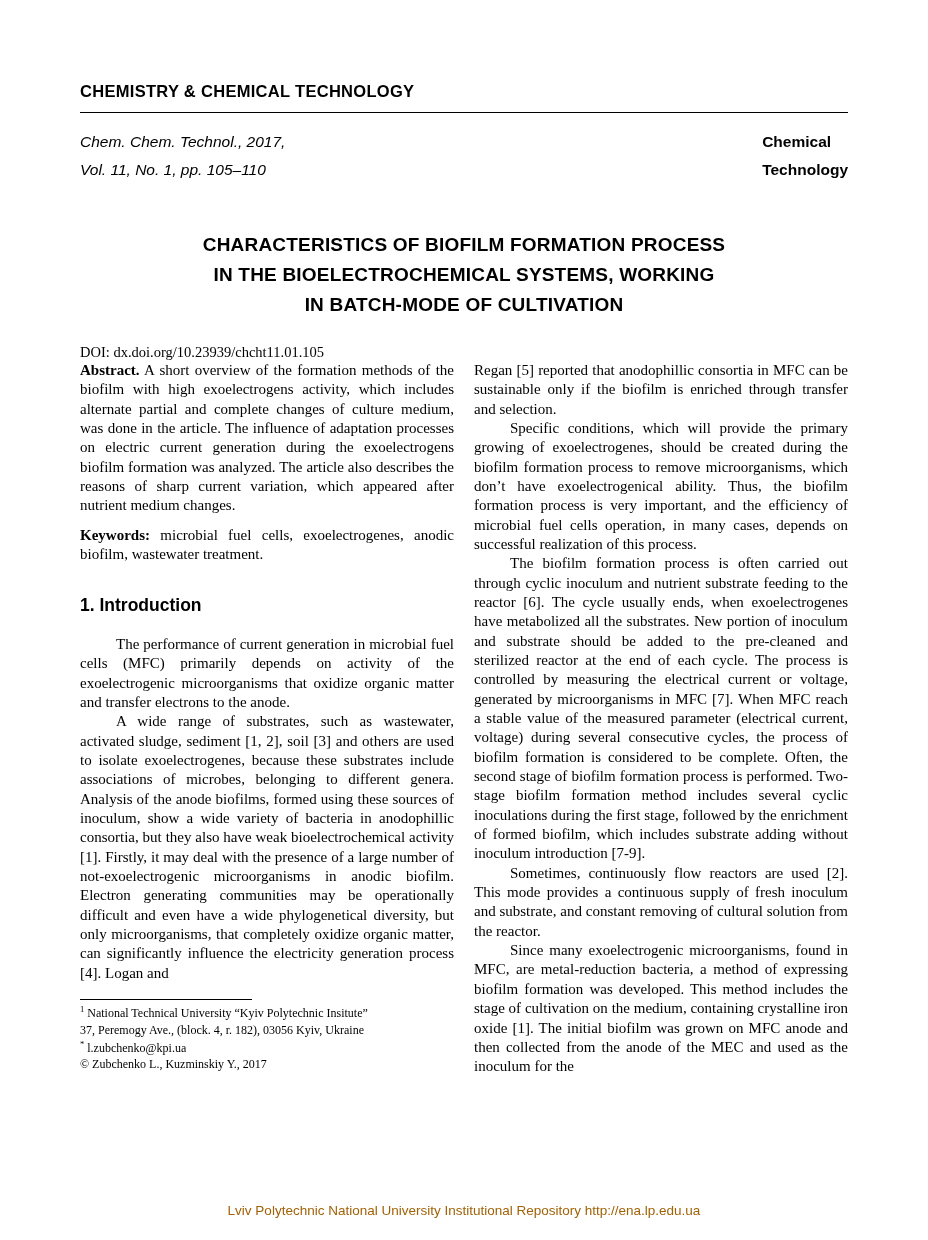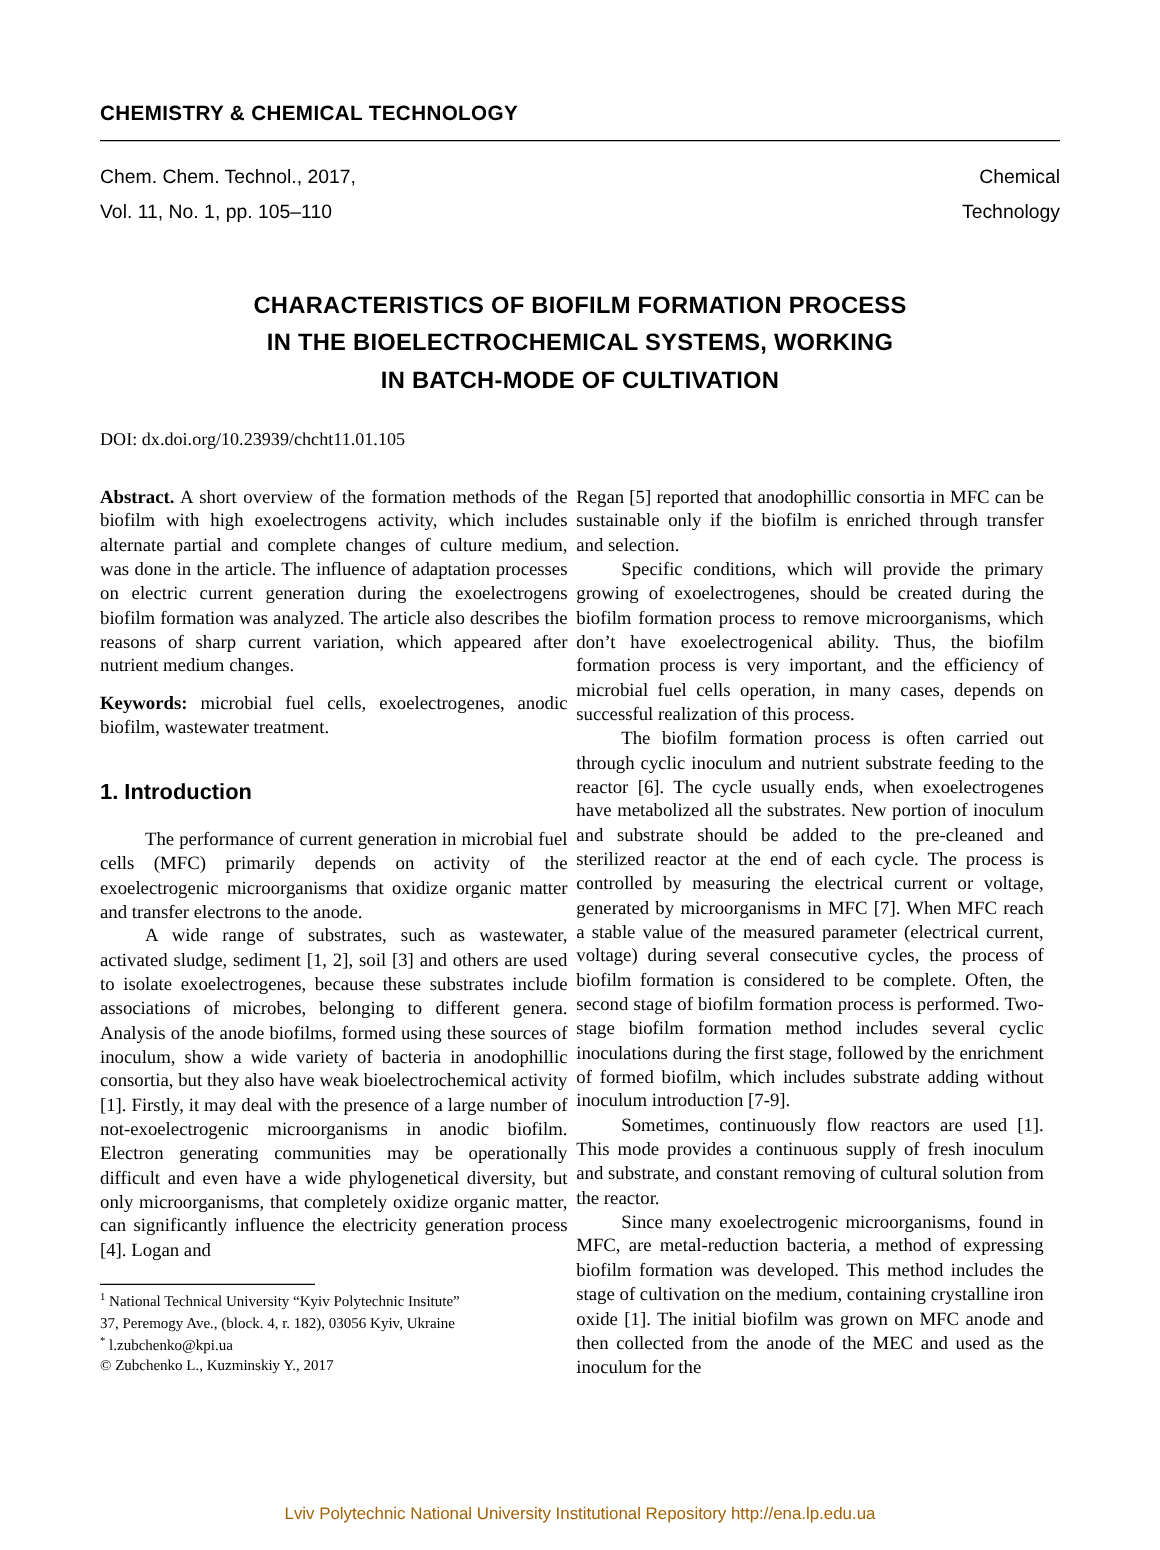--- a/index.html
+++ b/index.html
@@ -25,22 +25,22 @@
     border-top: 1.5px solid #000;
     margin-top: 11px;
   }
   .meta-row {
     display: flex;
     justify-content: space-between;
     margin-top: 15px;
     font-family: "Liberation Sans", sans-serif;
     font-size: 15.5px;
   }
-  .citation { line-height: 1.8; }
-  .journal-section { font-weight: normal; text-align: right; line-height: 1.8; }
+  .citation { font-style: italic; line-height: 1.8; }
+  .journal-section { font-weight: bold; text-align: left; line-height: 1.8; }
 
   .paper-title {
     margin-top: 46px;
     text-align: center;
     font-family: "Liberation Sans", sans-serif;
     font-weight: bold;
     font-size: 19px;
     line-height: 1.58;
     letter-spacing: 0.2px;
   }
@@ -53,22 +53,21 @@
     font-size: 15.5px;
   }
   .authors sup { font-size: 10px; font-style: italic; }
   .doi {
     margin-top: 24px;
     font-size: 14.5px;
   }
 
   .columns {
     display: flex;
-    gap: 7px;
-    margin-top: 28px;
+    gap: 20px;
   }
   .col {
     width: 374px;
     font-size: 15px;
     line-height: 1.29;
     text-align: justify;
   }
   .col p { margin: 0; }
   .col p.indent { text-indent: 36px; }
   .gap-after { margin-bottom: 10px !important; }
@@ -153,20 +152,20 @@
         <div>37, Peremogy Ave., (block. 4, r. 182), 03056 Kyiv, Ukraine</div>
         <div><sup>*</sup><span class="email"> l.zubchenko@kpi.ua</span></div>
         <div>© Zubchenko L., Kuzminskiy Y., 2017</div>
       </div>
     </div>
 
     <div class="col">
       <p>Regan [5] reported that anodophillic consortia in MFC can be sustainable only if the biofilm is enriched through transfer and selection.</p>
       <p class="indent">Specific conditions, which will provide the primary growing of exoelectrogenes, should be created during the biofilm formation process to remove microorganisms, which don’t have exoelectrogenical ability. Thus, the biofilm formation process is very important, and the efficiency of microbial fuel cells operation, in many cases, depends on successful realization of this process.</p>
       <p class="indent">The biofilm formation process is often carried out through cyclic inoculum and nutrient substrate feeding to the reactor [6]. The cycle usually ends, when exoelectrogenes have metabolized all the substrates. New portion of inoculum and substrate should be added to the pre-cleaned and sterilized reactor at the end of each cycle. The process is controlled by measuring the electrical current or voltage, generated by microorganisms in MFC [7]. When MFC reach a stable value of the measured parameter (electrical current, voltage) during several consecutive cycles, the process of biofilm formation is considered to be complete. Often, the second stage of biofilm formation process is performed. Two-stage biofilm formation method includes several cyclic inoculations during the first stage, followed by the enrichment of formed biofilm, which includes substrate adding without inoculum introduction [7-9].</p>
-      <p class="indent">Sometimes, continuously flow reactors are used [1]. This mode provides a continuous supply of fresh inoculum and substrate, and constant removing of cultural solution from the reactor.</p>
+      <p class="indent">Sometimes, continuously flow reactors are used [2]. This mode provides a continuous supply of fresh inoculum and substrate, and constant removing of cultural solution from the reactor.</p>
       <p class="indent">Since many exoelectrogenic microorganisms, found in MFC, are metal-reduction bacteria, a method of expressing biofilm formation was developed. This method includes the stage of cultivation on the medium, containing crystalline iron oxide [1]. The initial biofilm was grown on MFC anode and then collected from the anode of the MEC and used as the inoculum for the</p>
     </div>
 
   </div>
 </div>
 
 <div class="repo-footer">Lviv Polytechnic National University Institutional Repository http://ena.lp.edu.ua</div>
 
 </body></html>

